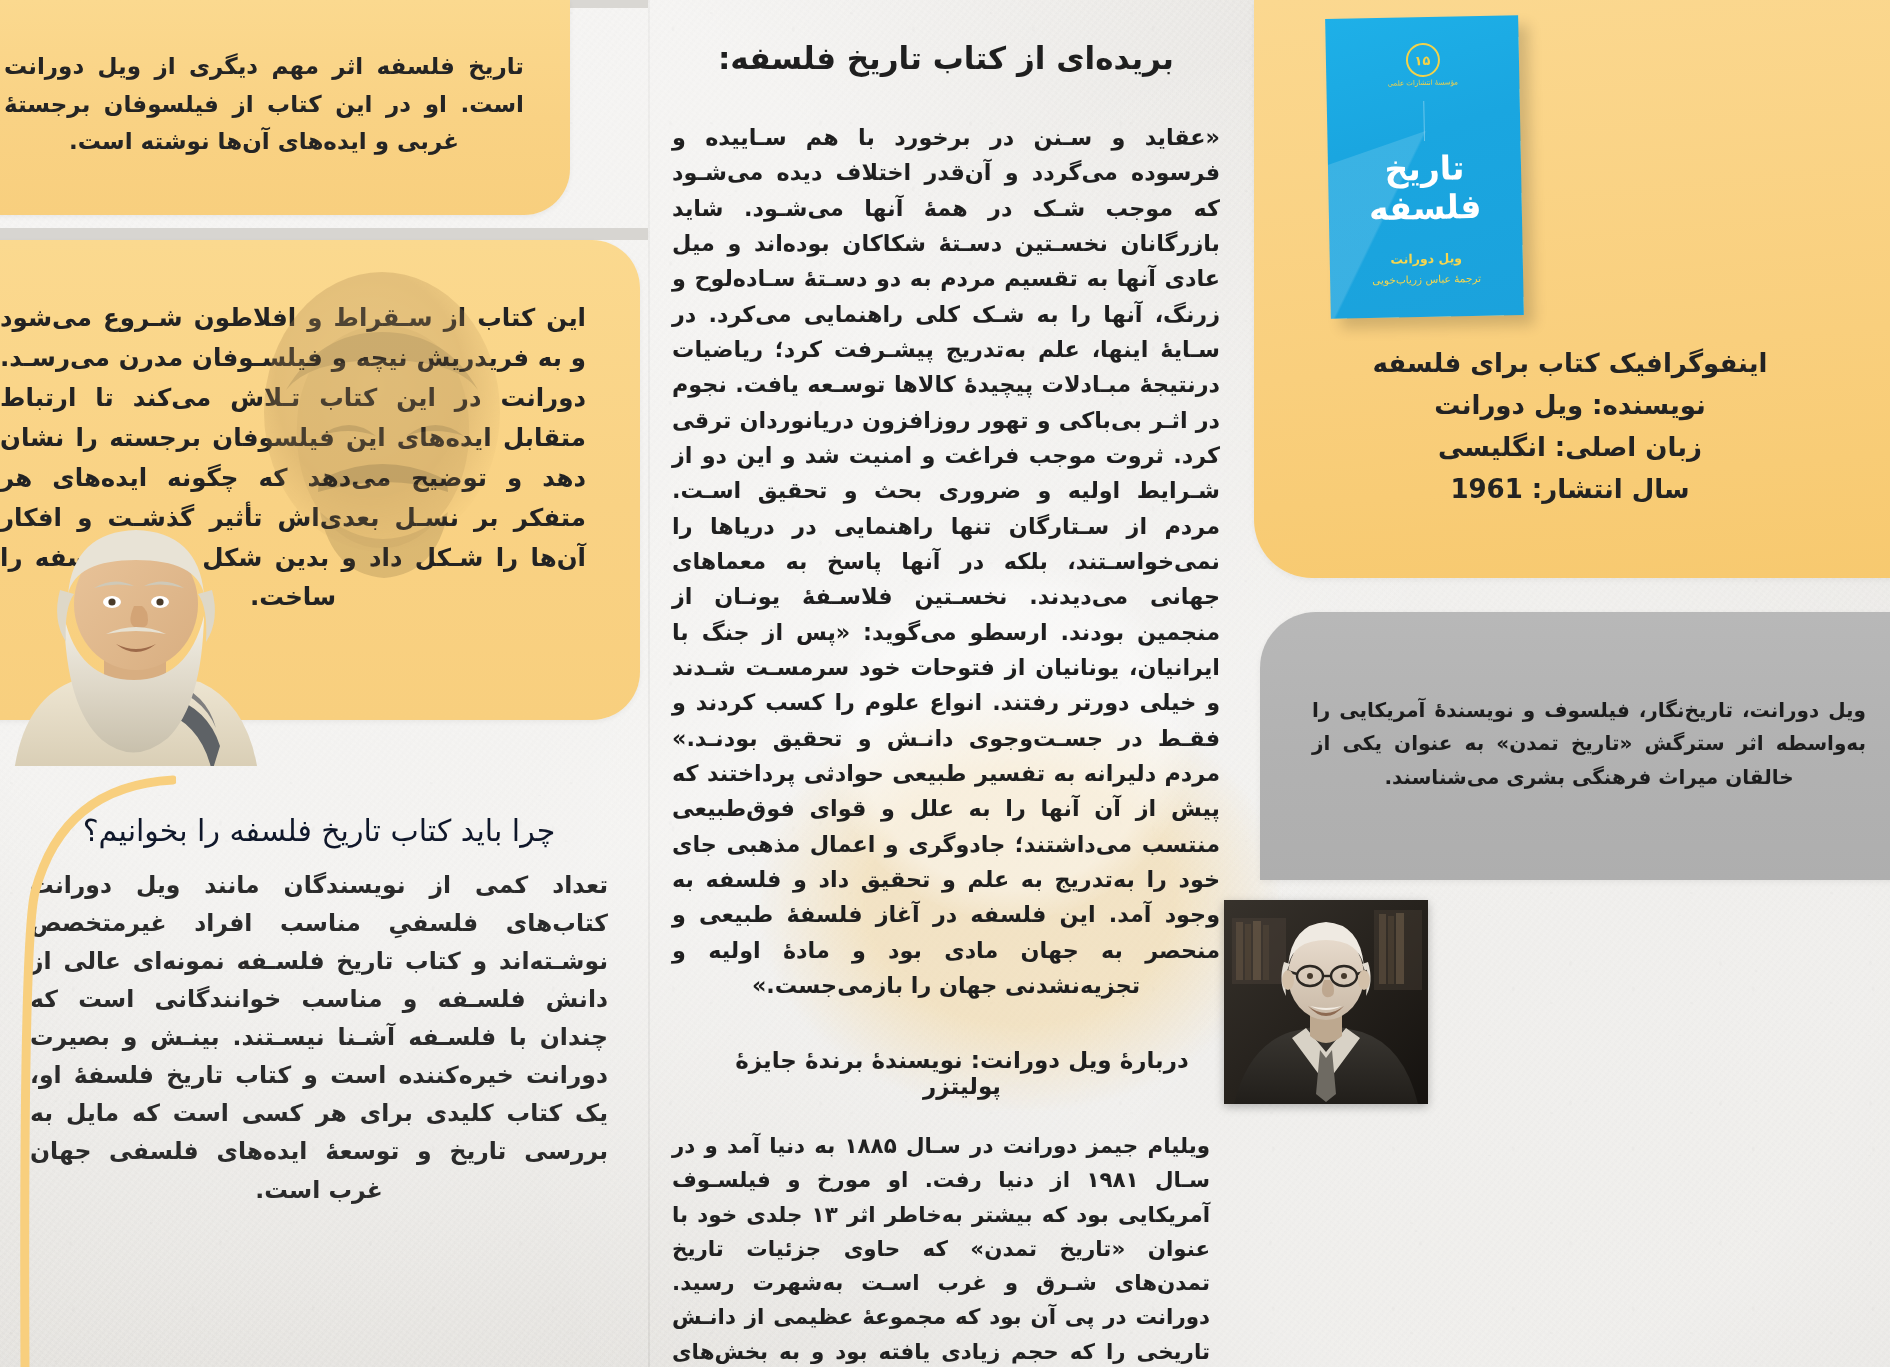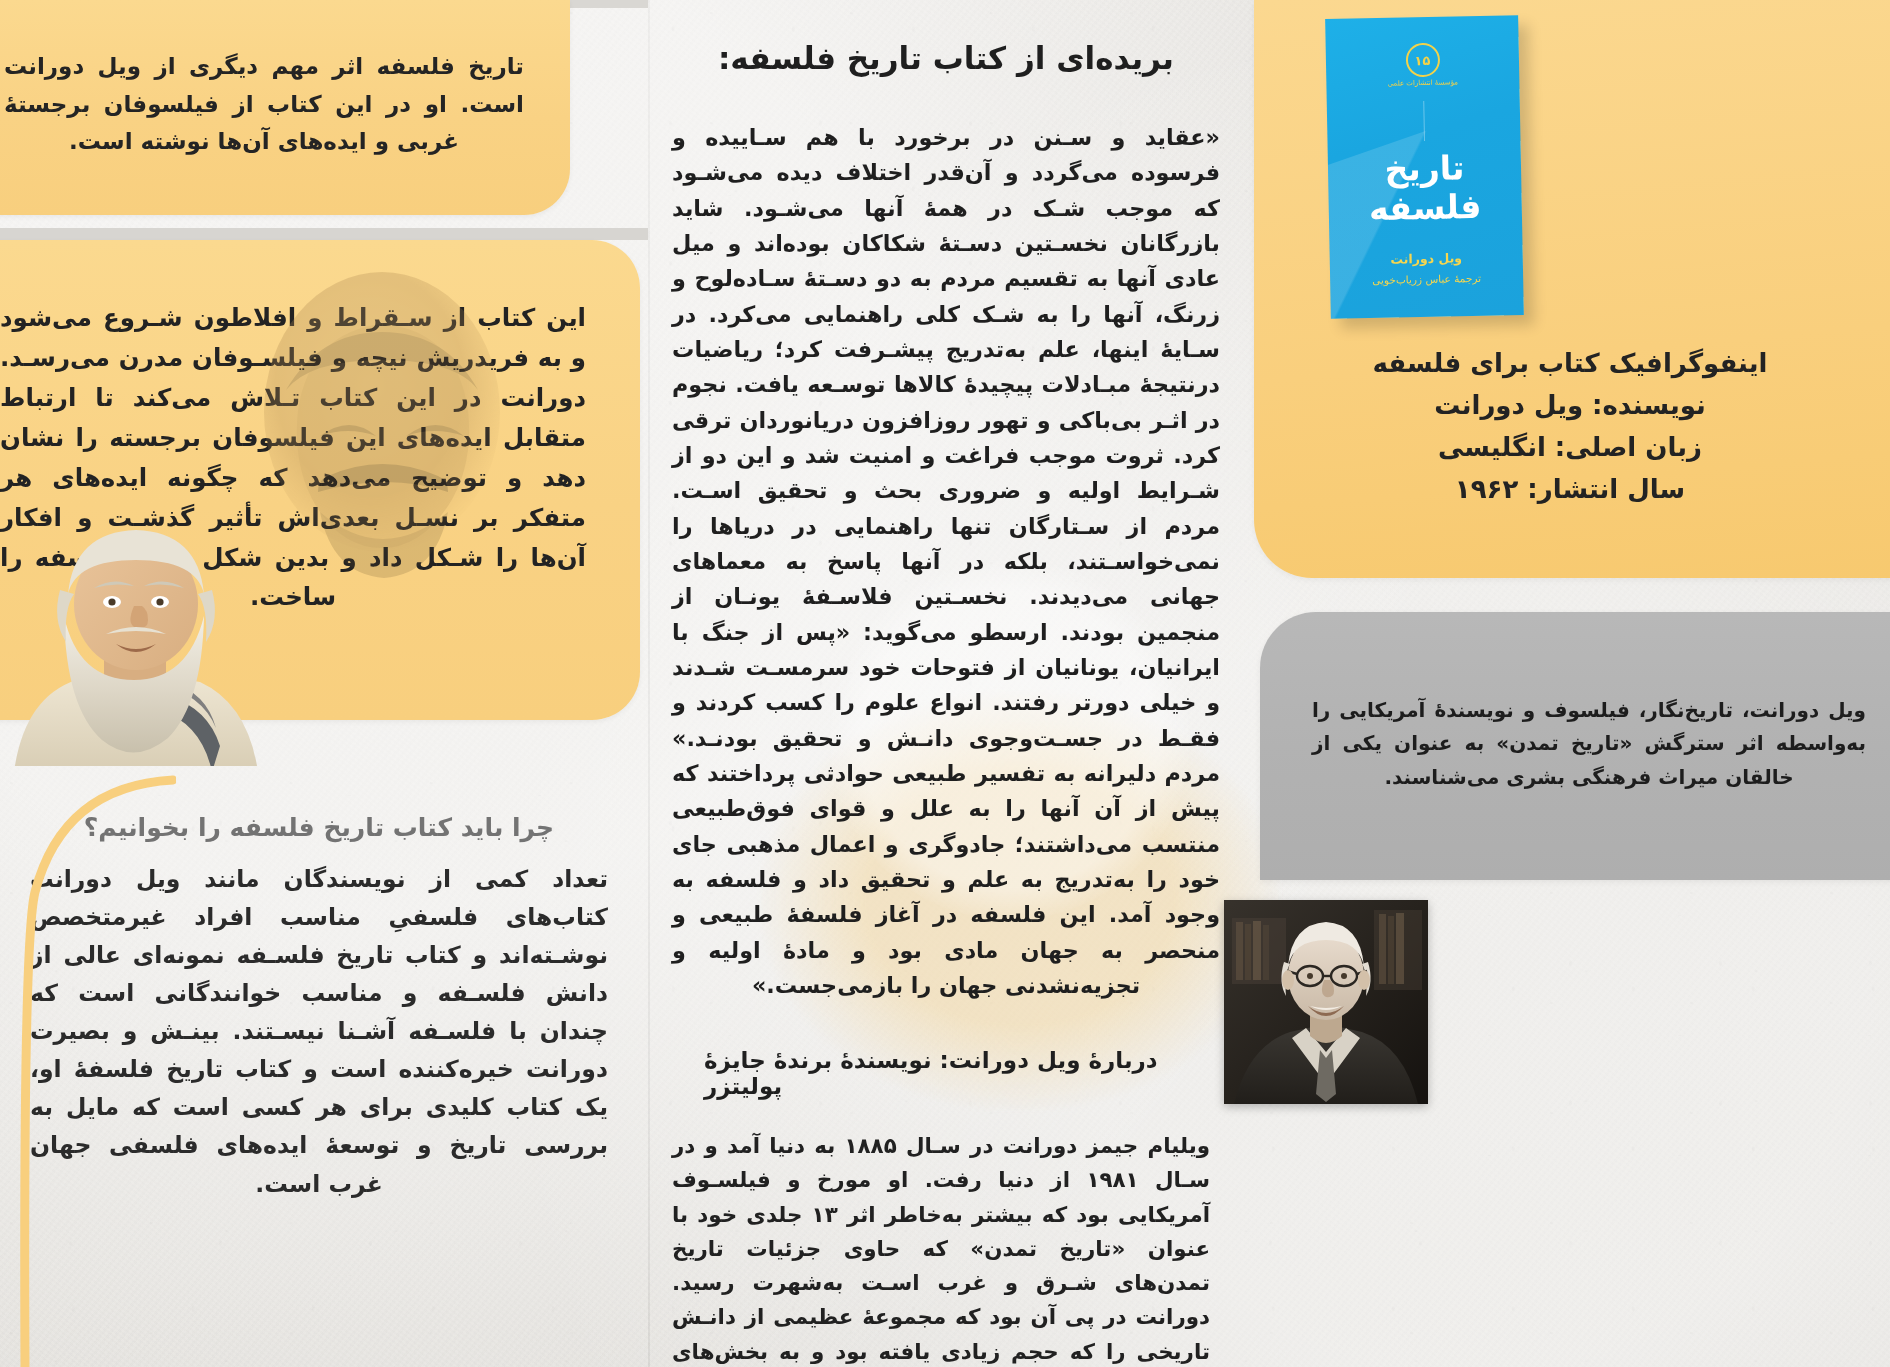--- a/index.html
+++ b/index.html
@@ -113,23 +113,23 @@
   }
 
   .box-bottom {
     position: absolute;
     left: 0; top: 775px;
     width: 648px; height: 392px;
     padding: 16px 40px 0 30px;
   }
 
   .heading-q {
-    font-size: 25px;
-    font-weight: bold;
-    color: #737373;
+    font-size: 30px;
+    font-weight: normal;
+    color: #0f172a;
     text-align: center;
     margin: 22px 0 18px 0;
     letter-spacing: .2px;
   }
 
   .para-left {
     font-size: 23.5px;
     line-height: 1.62;
     color: #2b2b2b;
     text-align: justify;
@@ -178,21 +178,21 @@
     text-align: justify;
     text-align-last: center;
     margin-top: 44px;
     font-weight: 600;
   }
 
   .mid-sub {
     font-size: 23px;
     font-weight: bold;
     color: #1f1f1f;
-    text-align: left;
+    text-align: center;
     margin-top: 44px;
     margin-left: 32px;
   }
 
   .mid-bio {
     font-size: 21.4px;
     line-height: 1.6;
     color: #212121;
     text-align: justify;
     text-align-last: center;
@@ -473,21 +473,21 @@
       <div class="book-rule"></div>
       <div class="book-title">تاریخ فلسفه</div>
       <div class="book-author">ویل دورانت</div>
       <div class="book-trans">ترجمهٔ عباس زریاب‌خویی</div>
     </div>
 
     <div class="info-lines">
       <div>اینفوگرافیک کتاب برای فلسفه</div>
       <div>نویسنده: ویل دورانت</div>
       <div>زبان اصلی: انگلیسی</div>
-      <div>سال انتشار: ۱۹۶۲</div>
+      <div>سال انتشار: 1961</div>
     </div>
   </div>
 
   <div class="box-grey">
     <p class="grey-text">ویل دورانت، تاریخ‌نگار، فیلسوف و نویسندهٔ آمریکایی را به‌واسطه اثر سترگش «تاریخ تمدن» به عنوان یکی از خالقان میراث فرهنگی بشری می‌شناسند.</p>
   </div>
 
   <div class="portrait">
     <svg viewBox="0 0 204 204" width="204" height="204">
       <defs>

